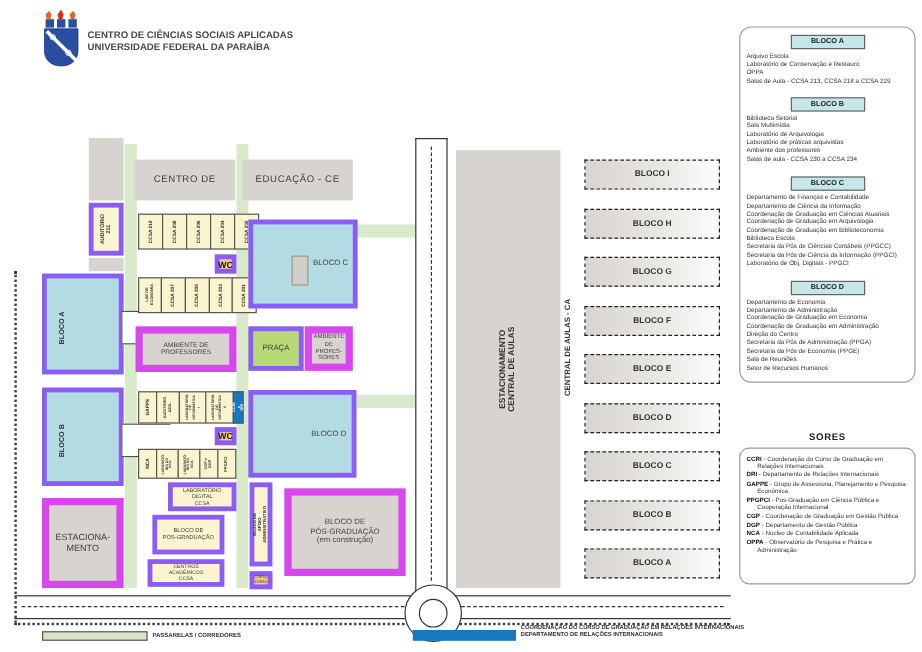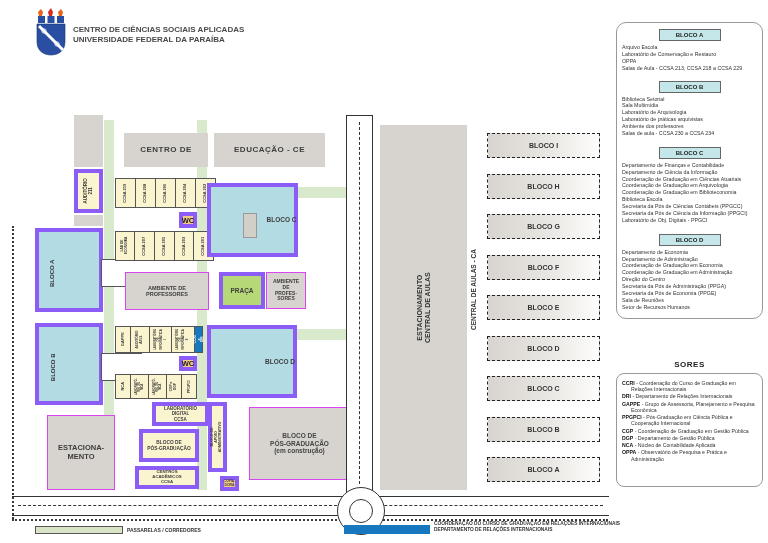--- a/index.html
+++ b/index.html
@@ -3,39 +3,39 @@
 <meta charset="utf-8">
 <style>
   html,body{margin:0;padding:0;background:#fff;}
   .canvas{position:relative;width:768px;height:543px;background:#fff;overflow:hidden;
           font-family:"Liberation Sans",sans-serif;color:#333;}
   .abs{position:absolute;}
   .bld{border:4px solid #8b5cf6;box-sizing:border-box;}
   .blue{background:#b3dbe4;}
   .yellow{background:#faf4cf;}
   .gray{background:#d7d4cf;}
-  .grayb{background:#d7d4cf;border:1px solid #d946ef;box-sizing:border-box;}
+  .grayb{background:#d7d4cf;border:6px solid #d946ef;box-sizing:border-box;}
   .orange{background:#f1c78a;}
   .greenc{background:#d9e9cc;}
   .ctr{display:flex;align-items:center;justify-content:center;text-align:center;}
   .pl{white-space:pre-line;}
   .vt{transform:rotate(-90deg);white-space:pre-line;text-align:center;line-height:1.1;font-weight:bold;color:#333;}
   .nw{white-space:nowrap;}
   .row{display:flex;}
   .cell{flex:1;background:#faf4cf;border:1px solid #555;box-sizing:border-box;margin-left:-1px;
         display:flex;align-items:center;justify-content:center;overflow:visible;}
   .cell:first-child{margin-left:0;}
   .cell-ri{background:#1878bf;}
   .cell-ri .vt{color:#fff;}
   .fs29{font-size:2.9px;} .fs32{font-size:3.2px;} .fs34{font-size:3.4px;} .fs36{font-size:3.6px;}
   .fs4{font-size:4px;} .fs43{font-size:4.3px;} .fs45{font-size:4.5px;} .fs48{font-size:4.8px;}
   .fs5{font-size:5px;} .fs55{font-size:5.5px;} .fs6{font-size:6px;} .fs65{font-size:6.5px;}
   .fs7{font-size:7px;} .fs75{font-size:7.5px;} .fs8{font-size:8px;}
   .bold{font-weight:bold;}
-  .lbl{font-weight:bold;color:#3d3d3d;line-height:1.15;margin-left:12px;}
+  .lbl{font-weight:normal;color:#3d3d3d;line-height:1.15;}
   .panel{border:1px solid #999;border-radius:10px;box-sizing:border-box;background:#fff;}
   .chip{background:#c5e7e9;border:1px solid #666;width:60px;margin:0 auto;text-align:center;
         font-weight:bold;font-size:6px;padding:2px 0;color:#222;}
   .side-line{font-size:5.3px;line-height:1.3;color:#333;}
   .sig-entry{font-size:5.2px;line-height:1.2;color:#333;padding-left:9px;text-indent:-9px;margin-bottom:1px;}
   .sig-entry b{color:#111;}
   .ca-block{height:25px;border:1.5px dashed #222;box-sizing:border-box;
             background:linear-gradient(to right,#d8d4cf 0%,#e9e7e3 55%,#fdfdfc 100%);
             display:flex;align-items:center;justify-content:center;
             font-weight:bold;font-size:7px;color:#333;}
@@ -64,21 +64,21 @@
     <div class="bold fs8" style="color:#4a4a4a;">CENTRO DE CIÊNCIAS SOCIAIS APLICADAS</div>
     <div class="bold fs8" style="color:#4a4a4a;">UNIVERSIDADE FEDERAL DA PARAÍBA</div>
   </div>
 
   <div class="abs greenc" style="left:104px;top:120px;width:10px;height:370px;"></div>
   <div class="abs greenc" style="left:197px;top:120px;width:10px;height:370px;"></div>
   <div class="abs greenc" style="left:297px;top:187px;width:49px;height:11px;"></div>
   <div class="abs greenc" style="left:297px;top:329px;width:49px;height:11px;"></div>
 
   <div class="abs gray ctr lbl fs8" style="left:112px;top:133px;width:84px;height:34px;letter-spacing:0.5px;">CENTRO DE</div>
-  <div class="abs gray ctr lbl fs8" style="left:202px;top:133px;width:111px;height:34px;letter-spacing:0.5px;">EDUCAÇÃO - CE</div>
+  <div class="abs gray ctr lbl fs8" style="left:202px;top:133px;width:92px;height:34px;letter-spacing:0.5px;">EDUCAÇÃO - CE</div>
 
   <div class="abs gray" style="left:74px;top:115px;width:29px;height:52px;"></div>
   <div class="abs yellow bld ctr" style="left:74px;top:169px;width:29px;height:44px;">
     <span class="vt fs45">AUDITÓRIO
 211</span>
   </div>
   <div class="abs gray" style="left:74px;top:215px;width:29px;height:11px;"></div>
 
   <div class="abs blue bld" style="left:35px;top:228px;width:68px;height:84px;">
     <div class="abs" style="left:62px;top:27px;width:40px;height:26px;background:#fff;border:1px solid #555;border-right:none;"></div>

